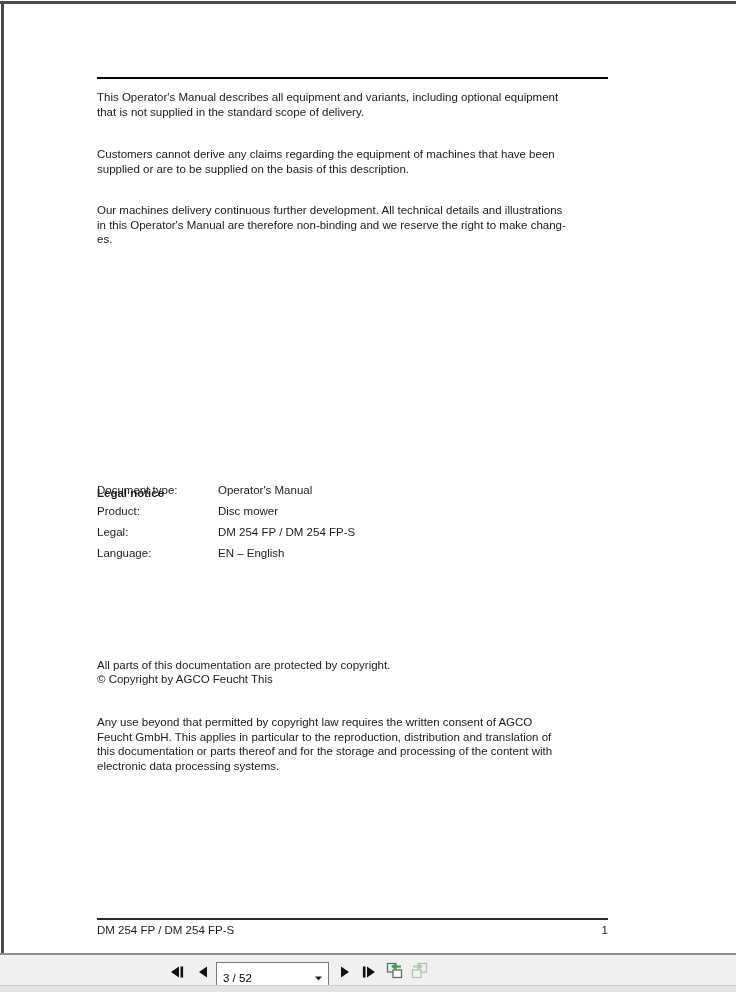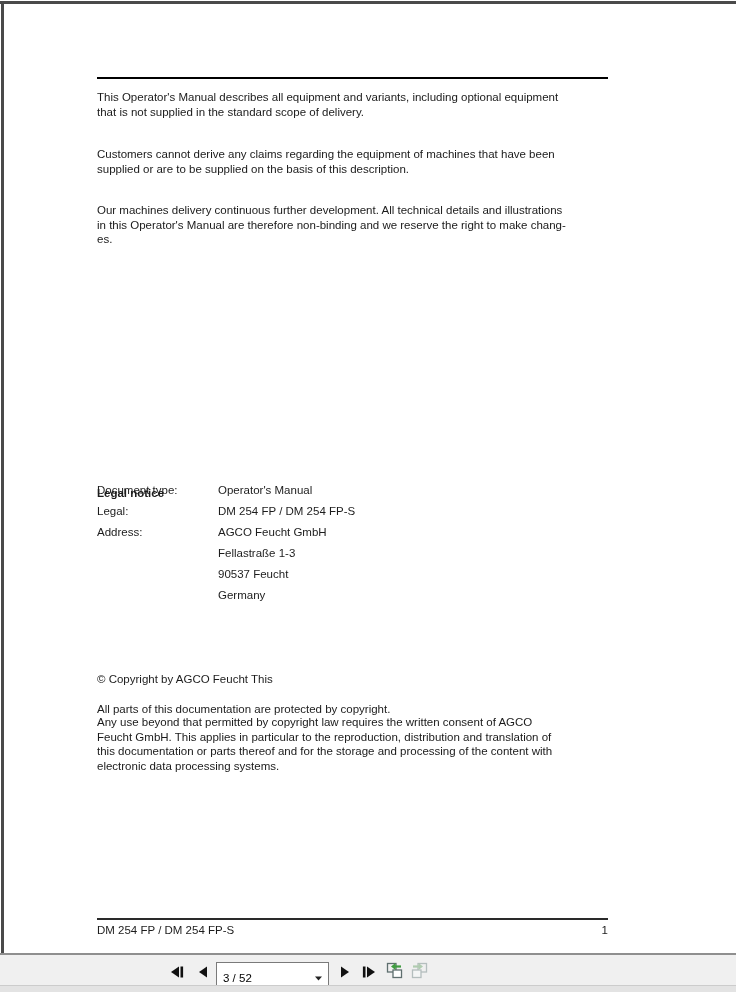--- a/index.html
+++ b/index.html
@@ -20,21 +20,21 @@
   .p1{top:86px;}
   .p2{top:143px;}
   .p3{top:199px;}
   .legal-heading{position:absolute;top:482px;left:0;font-weight:bold;}
   .legal-table{position:absolute;top:476px;left:0;width:511px;}
   .legal-row{display:flex;}
   .legal-row .cell{line-height:21px;}
   .legal-label{width:121px;flex:0 0 121px;}
   .legal-value{white-space:pre-line;}
   .copy1{position:absolute;top:668px;left:0;}
-  .copy2{position:absolute;top:698px;left:0;}
+  .copy2{position:absolute;top:654px;left:0;}
   .p4{top:711px;}
   .rule-footer{position:absolute;top:914px;left:0;width:511px;height:1.5px;background:#2a2a2a;}
   .footer-row{position:absolute;top:919px;left:0;width:511px;display:flex;justify-content:space-between;}
 
   
   .toolbar-sep{position:absolute;left:0;top:953px;width:736px;height:2px;background:#8f8f8f;}
   .toolbar{position:absolute;left:0;top:955px;width:736px;height:30px;background:#f0f0f0;}
   .bottom-strip{position:absolute;left:0;top:985px;width:736px;height:7px;background:#e3e3e3;border-top:1px solid #cccccc;box-sizing:border-box;}
   .tb-btn{position:absolute;top:961px;width:22px;height:22px;display:flex;align-items:center;justify-content:center;background:transparent;border:none;padding:0;cursor:pointer;}
   .tb-btn svg{display:block;}
@@ -62,29 +62,30 @@
 es.</div>
 
     <div class="legal-heading">Legal notice</div>
 
     <div class="legal-table">
       <div class="legal-row">
         <div class="cell legal-label">Document type:</div>
         <div class="cell legal-value">Operator's Manual</div>
       </div>
       <div class="legal-row">
+        <div class="cell legal-label">Product:</div>
+        <div class="cell legal-value">Disc mower</div>
+      </div>
+      <div class="legal-row">
         <div class="cell legal-label">Legal:</div>
         <div class="cell legal-value">DM 254 FP / DM 254 FP-S</div>
       </div>
       <div class="legal-row">
-        <div class="cell legal-label">Address:</div>
-        <div class="cell legal-value">AGCO Feucht GmbH
-Fellastraße 1-3
-90537 Feucht
-Germany</div>
+        <div class="cell legal-label">Language:</div>
+        <div class="cell legal-value">EN – English</div>
       </div>
     </div>
 
     <div class="copy1">© Copyright by AGCO Feucht This</div>
     <div class="copy2">All parts of this documentation are protected by copyright.</div>
     <div class="para p4">Any use beyond that permitted by copyright law requires the written consent of AGCO
 Feucht GmbH. This applies in particular to the reproduction, distribution and translation of
 this documentation or parts thereof and for the storage and processing of the content with
 electronic data processing systems.</div>
 

